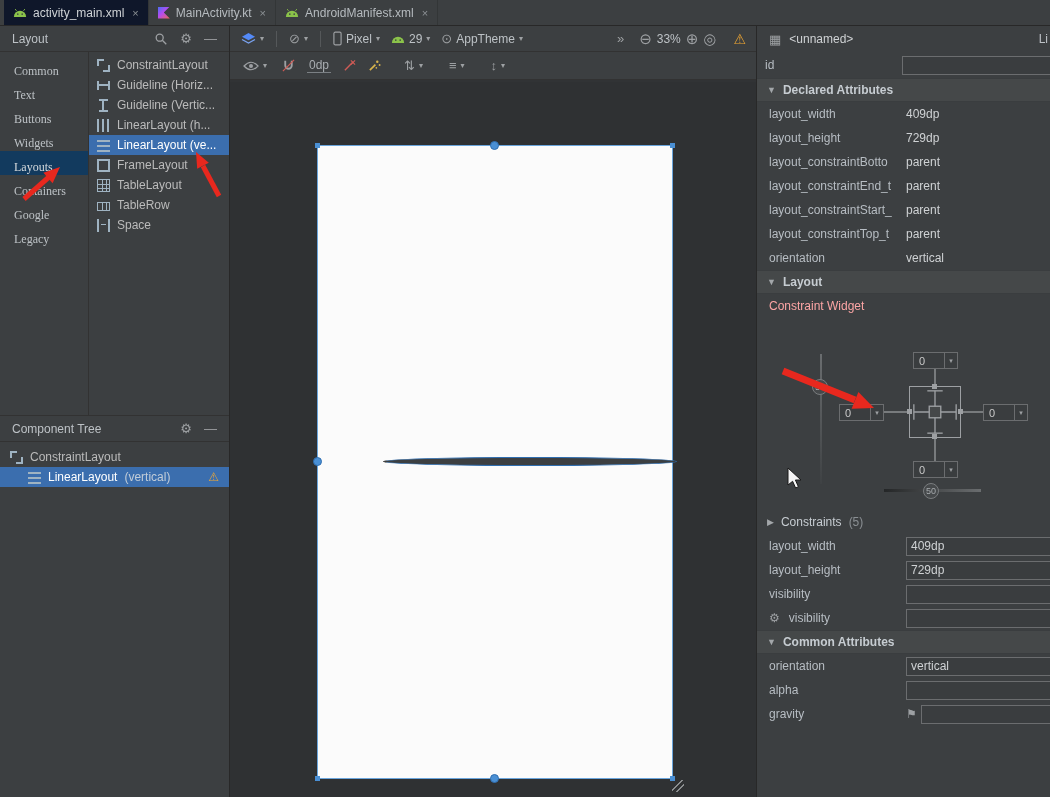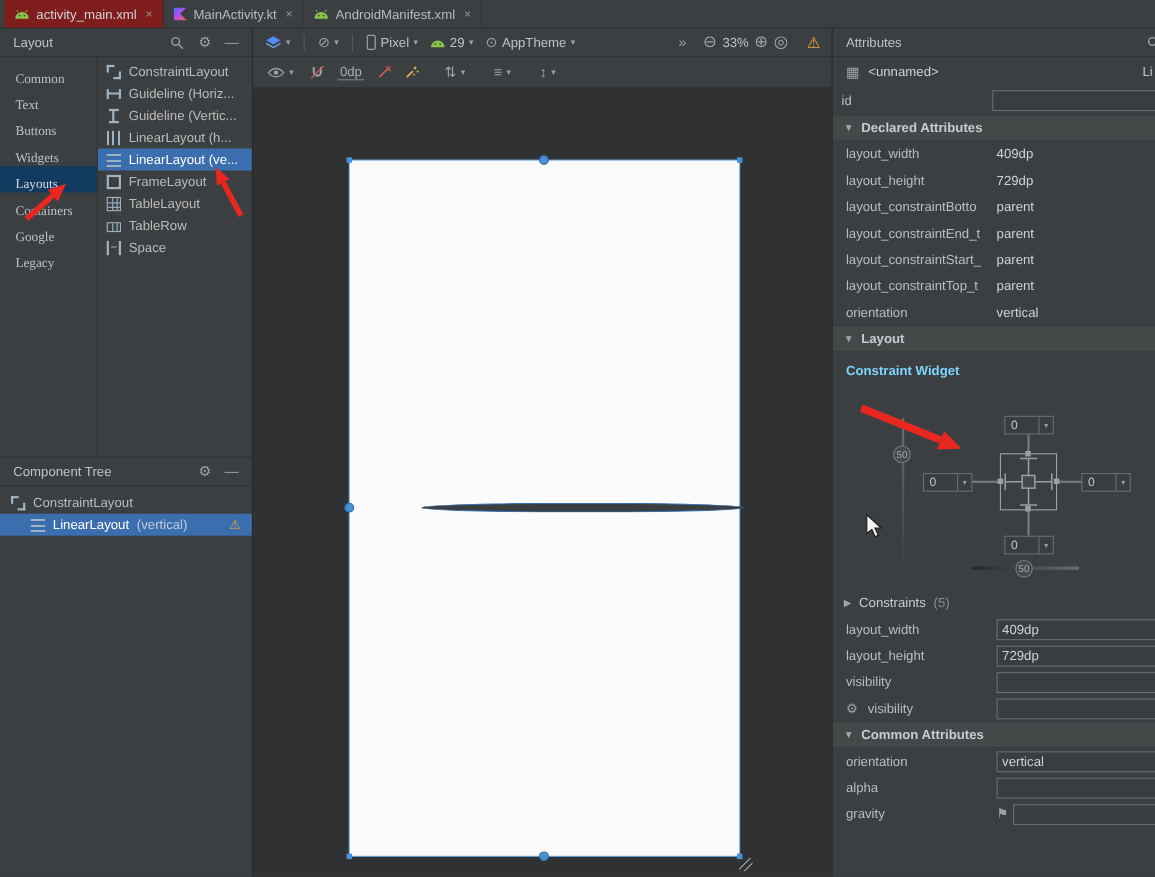--- a/index.html
+++ b/index.html
@@ -3,21 +3,21 @@
 <meta charset="utf-8">
 <style>
   * { margin:0; padding:0; box-sizing:border-box; }
   html,body { width:1050px; height:797px; overflow:hidden; }
   body { background:#3c3f41; font-family:"Liberation Sans", sans-serif; font-size:12px; color:#bbbbbb; }
   .app { position:relative; width:1050px; height:797px; overflow:hidden; }
 
   
   .tabbar { position:absolute; top:0; left:0; right:0; height:26px; background:#3c3f41; border-bottom:1px solid #282828; display:flex; align-items:stretch; padding-left:4px; }
   .tab { display:flex; align-items:center; gap:6px; padding:0 9px; color:#b6bbbf; border-right:1px solid #333637; cursor:default; }
-  .tab.active { background:#7f1d1d; color:#cfd3d6; }
+  .tab.active { background:#0f172a; color:#cfd3d6; }
   .tab .close { color:#8d9296; font-size:11px; margin-left:2px; }
 
   .android-icon { display:inline-block; width:14px; height:10px; }
   .kotlin-icon { display:inline-block; width:12px; height:12px; background:linear-gradient(140deg,#4c6ef5 0%,#b44cf0 45%,#f0684c 100%); clip-path:polygon(0 0,100% 0,50% 50%,100% 100%,0 100%); }
 
   
   .left { position:absolute; top:26px; left:0; width:230px; bottom:0; background:#3c3f41; border-right:1px solid #282828; display:flex; flex-direction:column; }
   .panel-header { height:26px; flex:0 0 26px; display:flex; align-items:center; gap:12px; padding:0 12px; border-bottom:1px solid #323232; color:#bdc2c6; }
   .panel-header .flex1 { flex:1; }
   .hicon { color:#9da0a3; font-size:13px; line-height:1; }
@@ -91,21 +91,21 @@
   .comp-row { height:26px; display:flex; align-items:center; gap:8px; padding:0 12px; color:#cfd2d4; position:relative; }
   .comp-row .clip { position:absolute; right:2px; color:#bdc2c6; }
   .id-row { height:26px; display:flex; align-items:center; padding:0 8px; color:#b7bdc3; }
   .id-row .name, .arow .name, .irow .name { flex:0 0 137px; width:137px; overflow:hidden; white-space:nowrap; display:flex; align-items:center; gap:5px; }
   .tinput { height:19px; background:#3a3d3f; border:1px solid #6b6d6f; color:#cfd2d4; font-size:12px; font-family:"Liberation Sans",sans-serif; padding:0 4px; flex:1; margin-right:-7px; outline:none; }
   .sec-h { height:24px; background:#454849; display:flex; align-items:center; gap:7px; padding:0 10px; font-weight:bold; color:#c6ccd1; border-top:1px solid #3a3d3f; border-bottom:1px solid #3a3d3f; }
   .tri { font-size:9px; color:#a3a7aa; font-weight:normal; }
   .arow { height:24px; display:flex; align-items:center; padding:0 12px; color:#b7bdc3; }
   .arow .val { color:#cfd2d4; }
   .irow { height:24px; display:flex; align-items:center; padding:0 12px; color:#b7bdc3; }
-  .label-row { height:24px; display:flex; align-items:flex-end; padding:0 12px; color:#7dd3fc;font-weight:bold; }
+  .label-row { height:24px; display:flex; align-items:center; padding:0 12px; color:#fca5a5; }
   .cons-row { height:24px; display:flex; align-items:center; gap:7px; padding:0 10px; color:#c6ccd1; }
   .cons-row .count { color:#8a8f93; }
   .flag-g { color:#9da0a3; font-size:12px; margin-right:4px; }
 
   
   .cw { position:relative; height:192px; flex:0 0 192px; }
   .cw-vline { position:absolute; left:63px; top:36px; width:2px; height:130px; background:linear-gradient(#6a6d6f,#3f4244); }
   .cw-hline { position:absolute; left:127px; top:171px; width:97px; height:3px; background:linear-gradient(90deg,#242627,#6a6d6f); }
   .cw-badge { position:absolute; width:16px; height:16px; border-radius:50%; background:#46494b; border:1px solid #7a7d7f; color:#a7abae; font-size:9px; display:flex; align-items:center; justify-content:center; }
   .cw-dd { position:absolute; width:45px; height:17px; border:1px solid #6b6d6f; background:#3a3d3f; display:flex; font-size:11px; color:#c8c8c8; }
@@ -343,27 +343,20 @@
         <span class="h top"></span>
         <span class="h bottom"></span>
         <span class="h left"></span>
         <span class="h right"></span>
       </div>
       <span class="rz"></span>
     </div>
   </div>
 
   <div class="right">
-    <div class="attr-header">
-      <span>Attributes</span>
-      <svg class="attr-search" viewBox="0 0 16 16" width="14" height="14">
-          <circle cx="6.5" cy="6.5" r="4" fill="none" stroke="#9da0a3" stroke-width="1.5"></circle>
-          <line x1="9.5" y1="9.5" x2="14" y2="14" stroke="#9da0a3" stroke-width="1.5"></line>
-        </svg>
-    </div>
 
     <div class="comp-row">
       <span class="g">▦</span>
       <span>&lt;unnamed&gt;</span>
       <span class="clip">Li</span>
     </div>
 
     <div class="id-row">
       <span class="name">id</span>
       <input class="tinput" style="">

